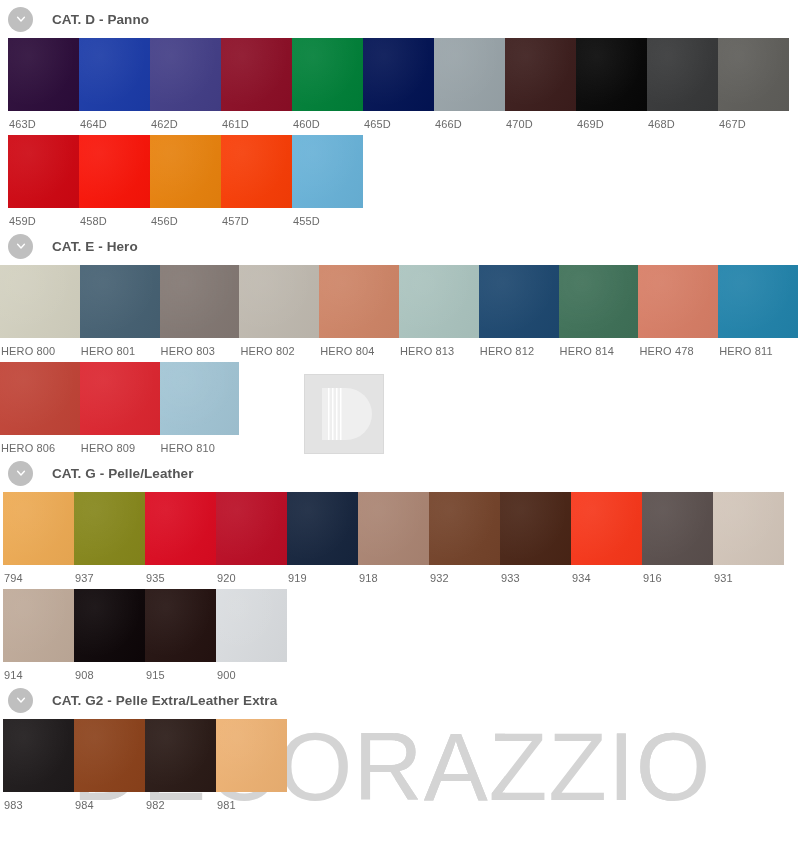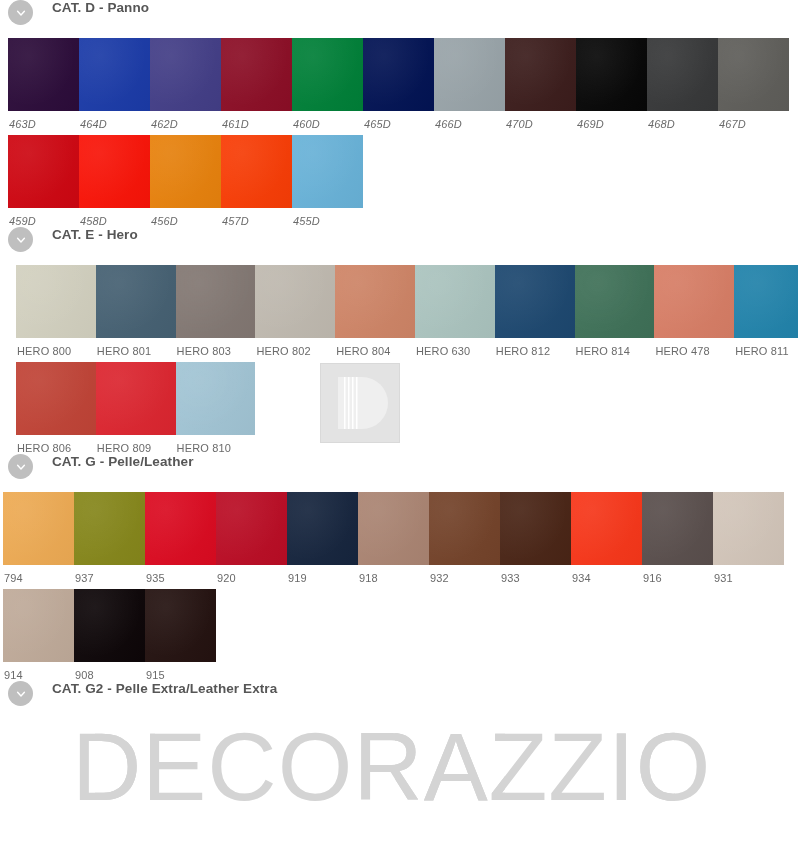--- a/index.html
+++ b/index.html
@@ -40,21 +40,21 @@
   
   #page {
     position: relative;
     z-index: 2;
     width: 798px;
   }
 
   
   .section-header {
     display: flex;
-    align-items: flex-start;
+    align-items: center;
     height: 38px;
     padding-left: 8px;
     position: relative;
     z-index: 3;
   }
   .toggle-circle {
     width: 25px;
     height: 25px;
     border-radius: 50%;
     background: #bfbfbf;
@@ -107,28 +107,28 @@
     display: block;
     font-size: 11px;
     color: #6a6a6a;
     padding-top: 7px;
     padding-left: 1px;
     letter-spacing: 0.15px;
     white-space: nowrap;
   }
 
   
-  .row-d  .swatch-cell { width: 71px; font-style: italic; }
+  .row-d  .swatch-cell { width: 71px; }
   .row-e  .swatch-cell { width: 79.8px; }
   .row-g  .swatch-cell { width: 71px; }
   .row-g2 .swatch-cell { width: 71px; }
 
   .pad-left-8 { padding-left: 8px; }
   .pad-left-3 { padding-left: 3px; }
-  .pad-left-0 { padding-left: 16px; }
+  .pad-left-0 { padding-left: 0px; align-items: flex-end; }
 
   
   .placeholder-tile {
     width: 80px;
     height: 80px;
     background: #e3e3e3;
     border: 1px solid #d9d9d9;
     display: flex;
     align-items: center;
     justify-content: center;
@@ -275,21 +275,21 @@
       <div class="swatch-cell">
         <div class="swatch-chip" title="HERO 802" style="background: rgb(192, 186, 176);"></div>
         <span class="swatch-label">HERO 802</span>
       </div>
       <div class="swatch-cell">
         <div class="swatch-chip" title="HERO 804" style="background: rgb(207, 133, 103);"></div>
         <span class="swatch-label">HERO 804</span>
       </div>
       <div class="swatch-cell">
         <div class="swatch-chip" title="HERO 813" style="background: rgb(171, 196, 191);"></div>
-        <span class="swatch-label">HERO 630</span>
+        <span class="swatch-label">HERO 813</span>
       </div>
       <div class="swatch-cell">
         <div class="swatch-chip" title="HERO 812" style="background: rgb(29, 72, 112);"></div>
         <span class="swatch-label">HERO 812</span>
       </div>
       <div class="swatch-cell">
         <div class="swatch-chip" title="HERO 814" style="background: rgb(63, 113, 88);"></div>
         <span class="swatch-label">HERO 814</span>
       </div>
       <div class="swatch-cell">
@@ -398,22 +398,44 @@
         <span class="swatch-label">914</span>
       </div>
       <div class="swatch-cell">
         <div class="swatch-chip" title="908" style="background: rgb(13, 6, 8);"></div>
         <span class="swatch-label">908</span>
       </div>
       <div class="swatch-cell">
         <div class="swatch-chip" title="915" style="background: rgb(36, 18, 16);"></div>
         <span class="swatch-label">915</span>
       </div>
+      <div class="swatch-cell">
+        <div class="swatch-chip" title="900" style="background: rgb(218, 221, 224);"></div>
+        <span class="swatch-label">900</span>
+      </div>
     </div>
     <div class="section-header">
       <div class="toggle-circle" style="background: rgb(191, 191, 191);">
         <svg width="12" height="12" viewBox="0 0 12 12" aria-hidden="true">
           <path d="M2.6 4.2 L6 8 L9.4 4.2" fill="none" stroke="#ffffff" stroke-width="1.4" stroke-linecap="round" stroke-linejoin="round"></path>
         </svg>
       </div>
       <div class="section-title">CAT. G2 - Pelle Extra/Leather Extra</div>
     </div>
+    <div class="swatch-row row-g2 pad-left-3">
+      <div class="swatch-cell">
+        <div class="swatch-chip" title="983" style="background: rgb(30, 26, 27);"></div>
+        <span class="swatch-label">983</span>
+      </div>
+      <div class="swatch-cell">
+        <div class="swatch-chip" title="984" style="background: rgb(140, 66, 27);"></div>
+        <span class="swatch-label">984</span>
+      </div>
+      <div class="swatch-cell">
+        <div class="swatch-chip" title="982" style="background: rgb(42, 26, 22);"></div>
+        <span class="swatch-label">982</span>
+      </div>
+      <div class="swatch-cell">
+        <div class="swatch-chip" title="981" style="background: rgb(238, 178, 115);"></div>
+        <span class="swatch-label">981</span>
+      </div>
+    </div>
   </div>
 
 </body></html>

